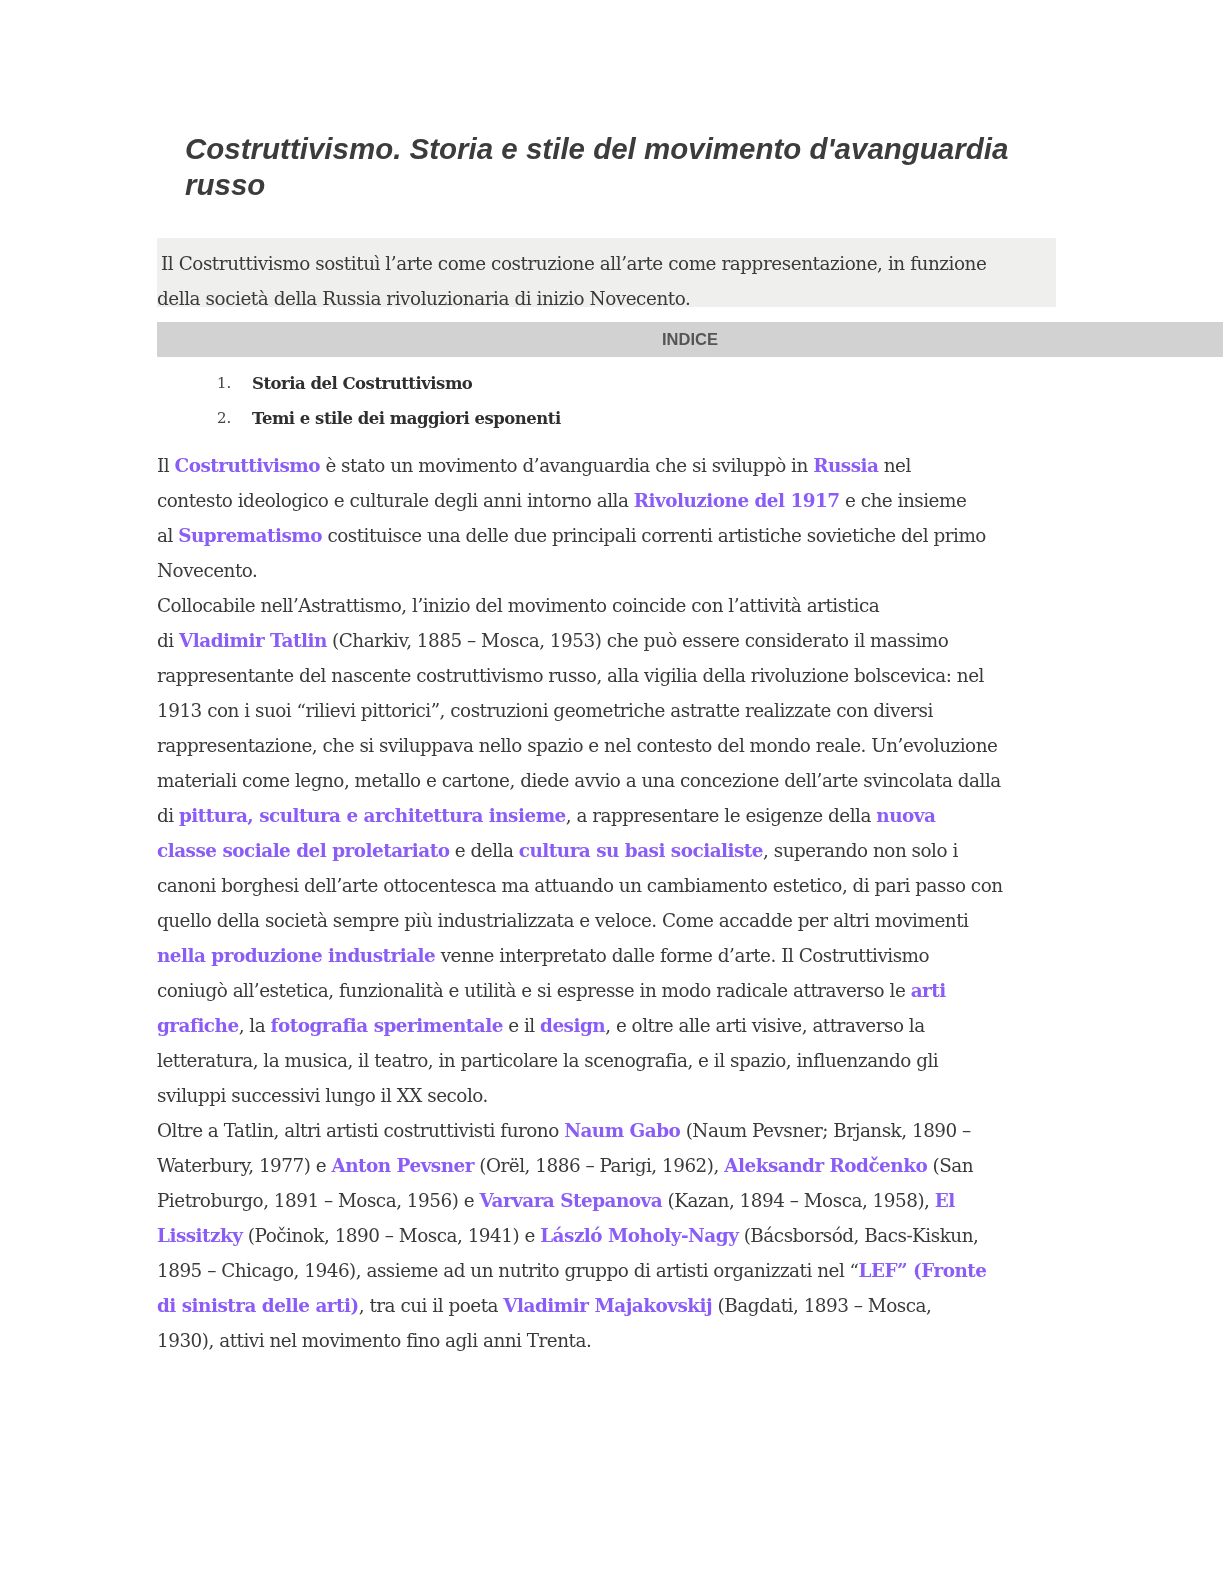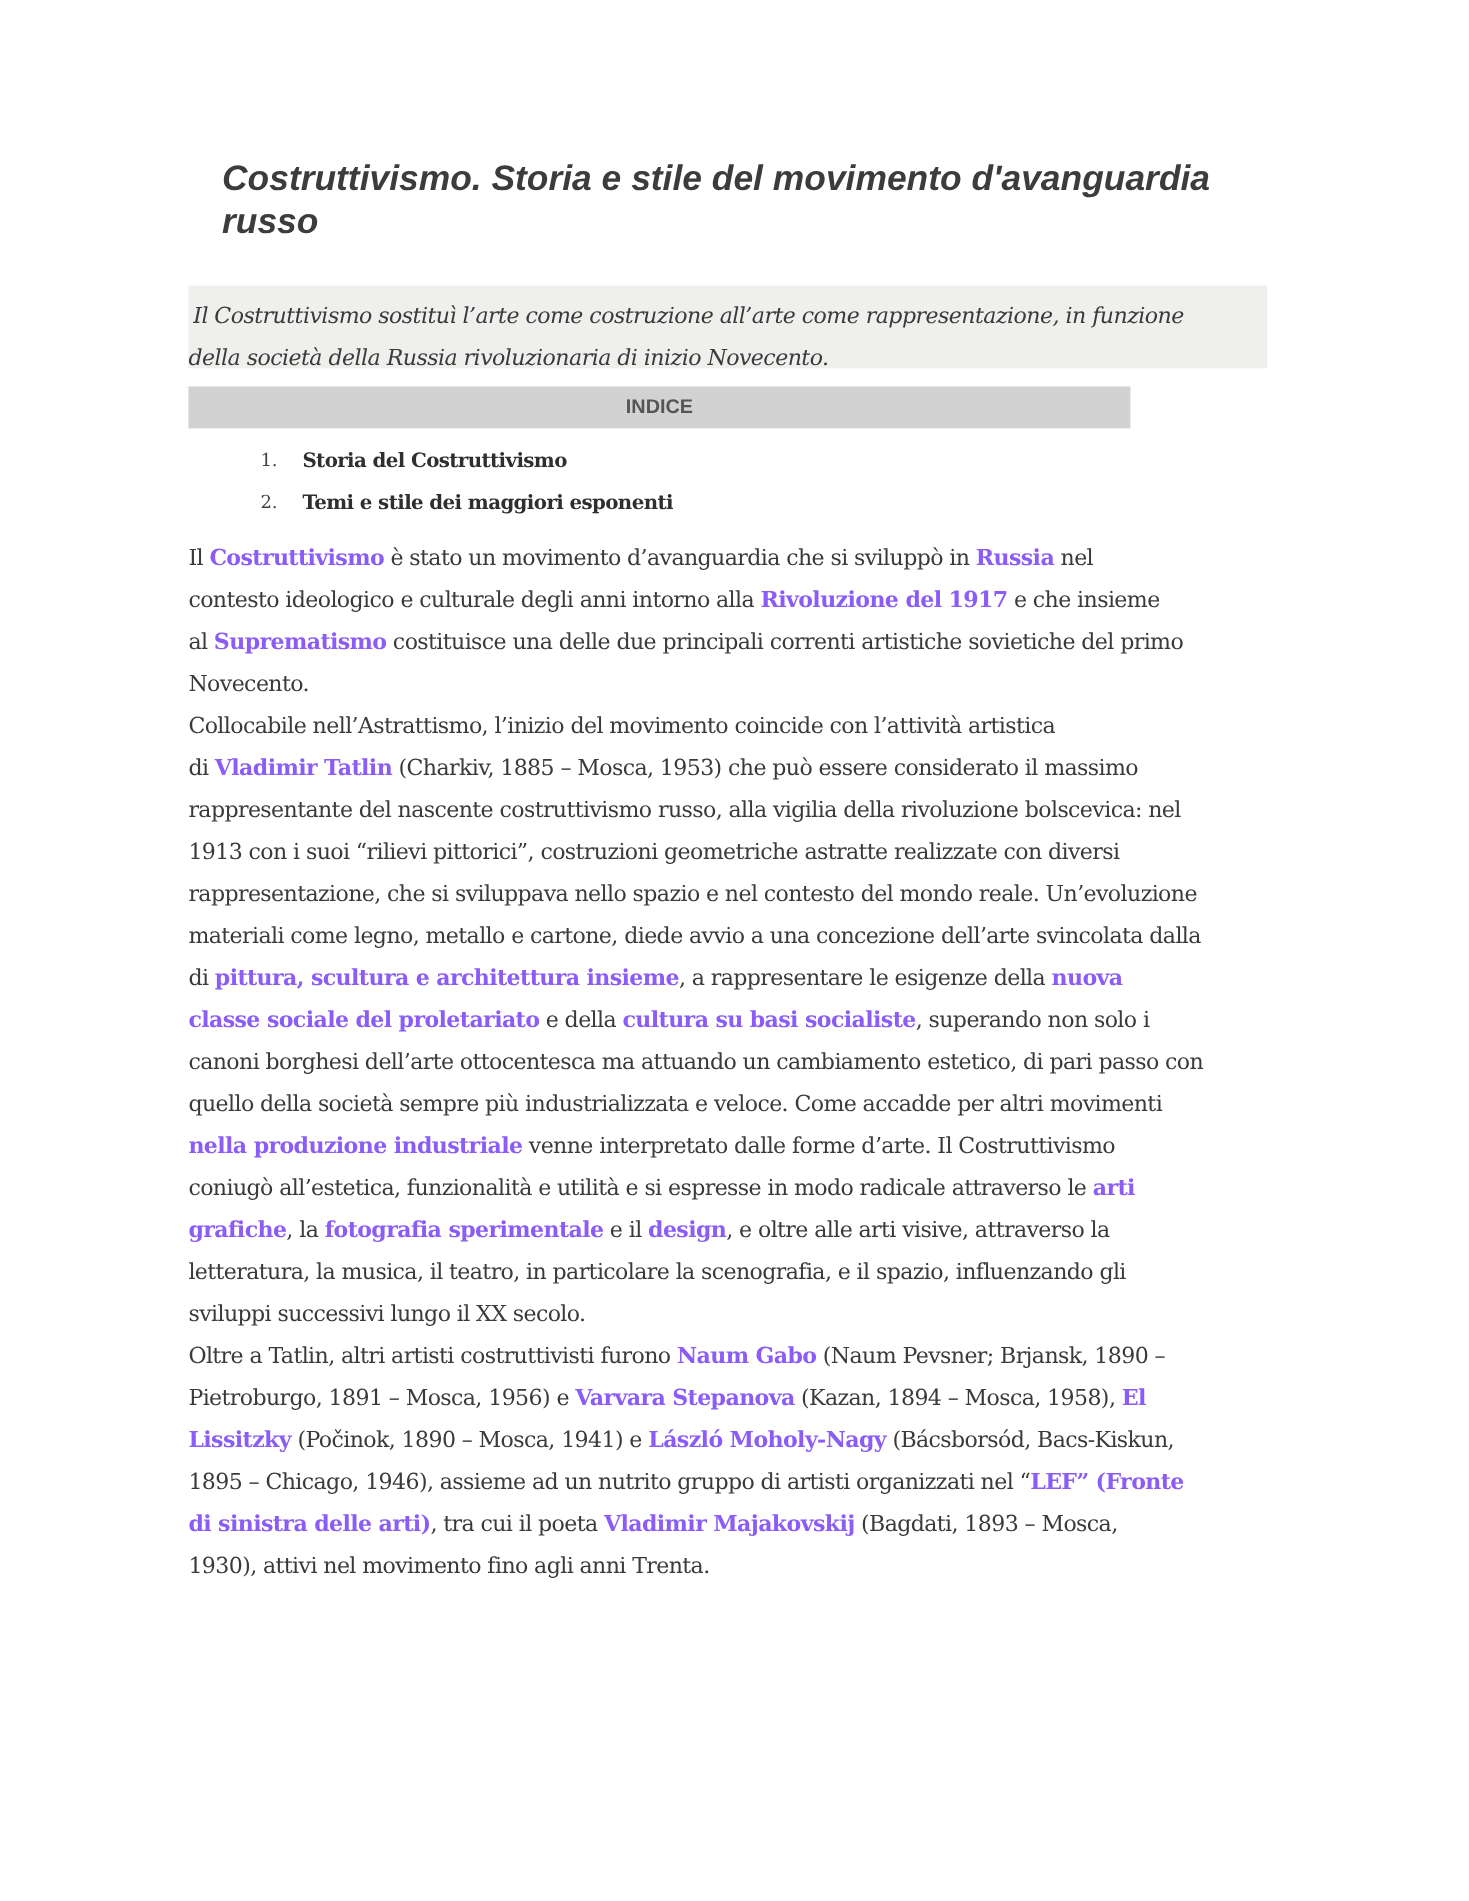--- a/index.html
+++ b/index.html
@@ -6,30 +6,29 @@
     body { width: 1224px; height: 1584px; position: relative; overflow: hidden; }
     .page { position: absolute; left: 157px; top: 0; width: 899px; }
     .title {
       position: absolute; left: 28px; top: 131px; width: 880px;
       font-family: "Liberation Sans", sans-serif; font-weight: bold;
       font-size: 29.5px; line-height: 36px; color: #3c3c3c; margin: 0; font-style: italic;
     }
     .lead {
       position: absolute; left: 0; top: 238px; width: 899px; height: 69px;
       background: #efefed;
-      font-style: italic;
     }
     .lead p {
       margin: 0; padding: 8px 0 0 4px;
       font-family: "DejaVu Serif", serif; font-size: 18.4px; line-height: 35px;
       color: #3a3a3a; letter-spacing: -0.45px;
     }
     .lead p span.second { display: block; margin-left: -4px; }
     .toc-header {
-      position: absolute; left: 0; top: 322px; width: 785px; height: 35px;
+      position: absolute; left: 0; top: 322px; width: 1066px; height: 35px;
       background: #d2d2d2; text-align: center;
       font-family: "Liberation Sans", sans-serif; font-weight: bold;
       font-size: 16.5px; line-height: 50px; color: #555555;
     }
     .toc-header span { position: relative; top: -8px; }
     .toc {
       position: absolute; left: 60px; top: 366px; margin: 0; padding: 0; list-style: none;
       font-family: "DejaVu Serif", serif; font-size: 16.5px; line-height: 35px; color: #2f2f2f;
     }
     .toc li { display: flex; }
@@ -88,19 +87,20 @@
       <span class="line"><span>di </span><b>pittura, scultura e architettura insieme</b><span>, a rappresentare le esigenze della </span><b>nuova</b></span>
       <span class="line"><b>classe sociale del proletariato</b><span> e della </span><b>cultura su basi socialiste</b><span>, superando non solo i</span></span>
       <span class="line"><span>canoni borghesi dell’arte ottocentesca ma attuando un cambiamento estetico, di pari passo con</span></span>
       <span class="line"><span>quello della società sempre più industrializzata e veloce. Come accadde per altri movimenti</span></span>
       <span class="line"><b>nella produzione industriale</b><span> venne interpretato dalle forme d’arte. Il Costruttivismo</span></span>
       <span class="line"><span>coniugò all’estetica, funzionalità e utilità e si espresse in modo radicale attraverso le </span><b>arti</b></span>
       <span class="line"><b>grafiche</b><span>, la </span><b>fotografia sperimentale</b><span> e il </span><b>design</b><span>, e oltre alle arti visive, attraverso la</span></span>
       <span class="line"><span>letteratura, la musica, il teatro, in particolare la scenografia, e il spazio, influenzando gli</span></span>
       <span class="line"><span>sviluppi successivi lungo il XX secolo.</span></span>
       <span class="line"><span>Oltre a Tatlin, altri artisti costruttivisti furono </span><b>Naum Gabo</b><span> (Naum Pevsner; Brjansk, 1890 –</span></span>
+      <span class="line"><span>Waterbury, 1977) e </span><b>Anton Pevsner</b><span> (Orël, 1886 – Parigi, 1962), </span><b>Aleksandr Rodčenko</b><span> (San</span></span>
       <span class="line"><span>Pietroburgo, 1891 – Mosca, 1956) e </span><b>Varvara Stepanova</b><span> (Kazan, 1894 – Mosca, 1958), </span><b>El</b></span>
       <span class="line"><b>Lissitzky</b><span> (Počinok, 1890 – Mosca, 1941) e </span><b>László Moholy-Nagy</b><span> (Bácsborsód, Bacs-Kiskun,</span></span>
       <span class="line"><span>1895 – Chicago, 1946), assieme ad un nutrito gruppo di artisti organizzati nel “</span><b>LEF” (Fronte</b></span>
       <span class="line"><b>di sinistra delle arti)</b><span>, tra cui il poeta </span><b>Vladimir Majakovskij</b><span> (Bagdati, 1893 – Mosca,</span></span>
       <span class="line"><span>1930), attivi nel movimento fino agli anni Trenta.</span></span>
     </div>
 </div>
 
 </body></html>

